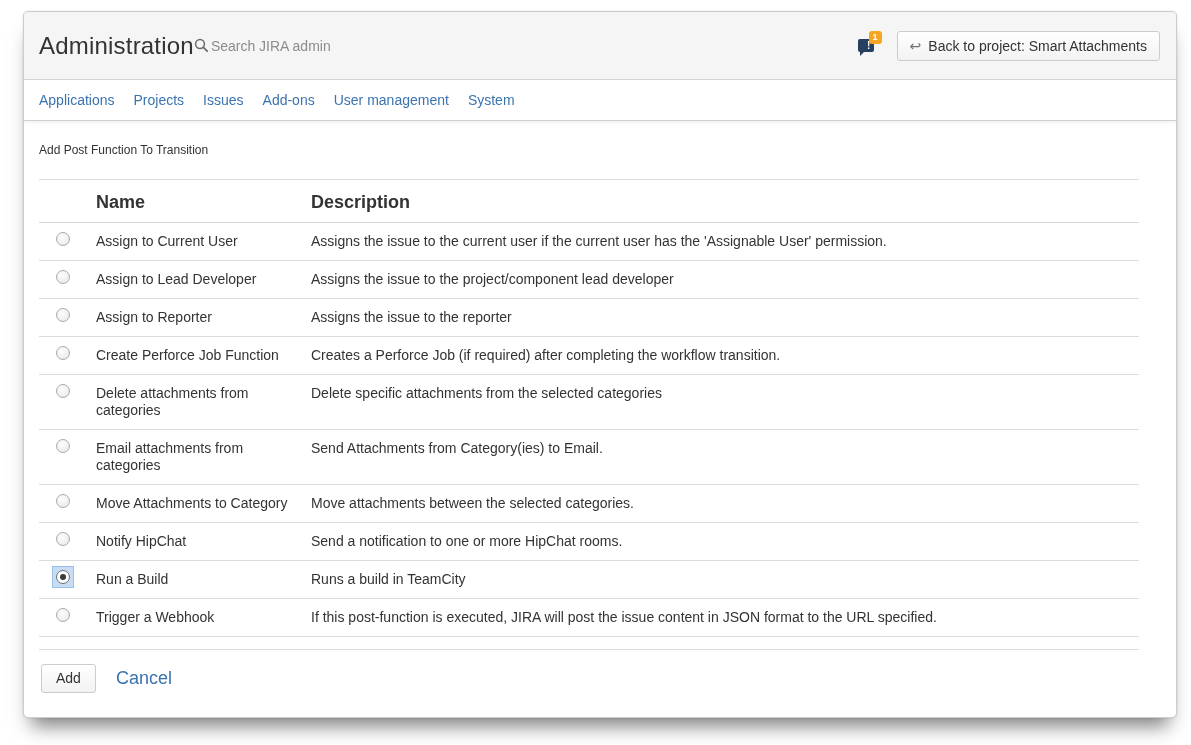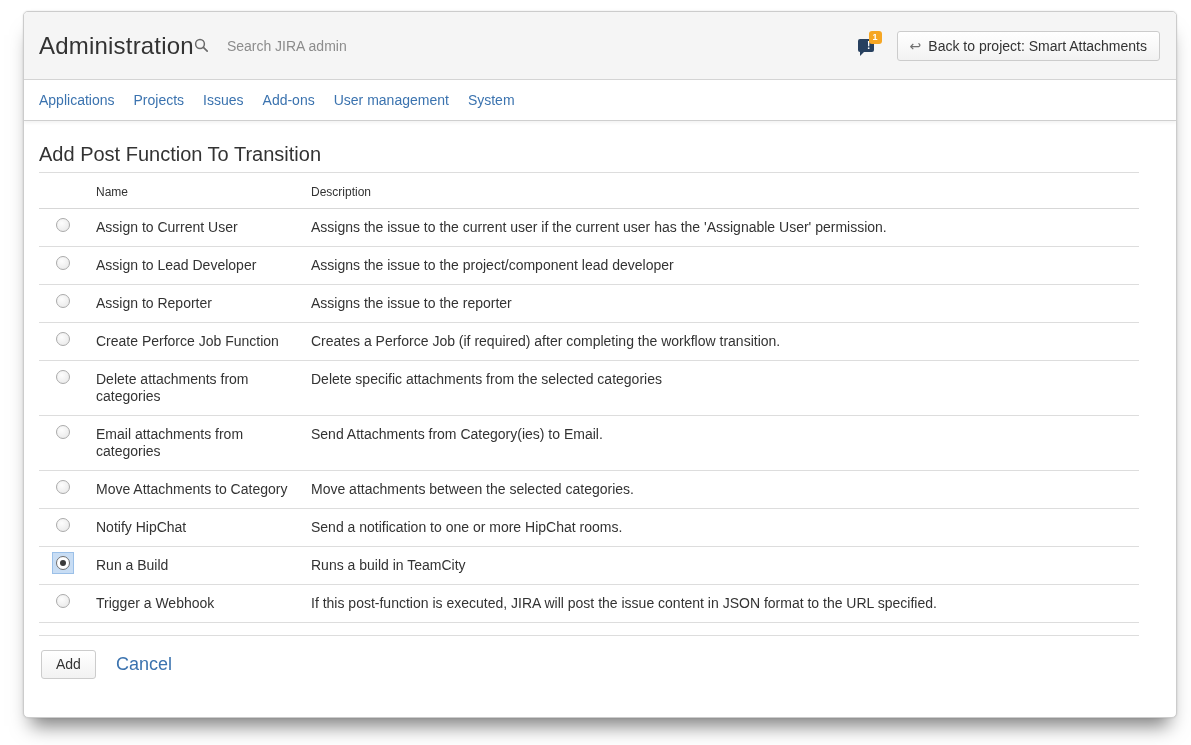--- a/index.html
+++ b/index.html
@@ -30,21 +30,21 @@
   .admin-title {
     font-size: 24px;
     font-weight: 400;
     color: #333;
     letter-spacing: 0.2px;
     white-space: nowrap;
   }
   .admin-search {
     display: flex;
     align-items: center;
-    gap: 18px;
+    gap: 2px;
     flex: 0 0 auto;
   }
   .search-icon svg { display: block; }
   .admin-search input {
     border: none;
     background: transparent;
     outline: none;
     font-family: "Liberation Sans", sans-serif;
     font-size: 14px;
     color: #555;
@@ -132,36 +132,36 @@
     text-decoration: none;
     cursor: pointer;
     white-space: nowrap;
   }
 
   
   .content {
     padding: 22px 37px 0 15px;
   }
   .page-title {
-    font-size: 20px;
+    font-size: 12px;
     font-weight: 400;
     color: #333;
-    padding-bottom: 6px;
+    padding-bottom: 22px;
     border-bottom: 1px solid #dddddd;
   }
 
   table.pf-table {
     width: 100%;
     border-collapse: collapse;
     table-layout: fixed;
   }
   .pf-table th {
     text-align: left;
-    font-size: 12px;
-    font-weight: normal;
+    font-size: 18px;
+    font-weight: bold;
     color: #333;
     padding: 12px 0 9px 0;
     border-bottom: 1px solid #d7d7d7;
   }
   .pf-table col.c-radio { width: 57px; }
   .pf-table col.c-name  { width: 215px; }
   .pf-table td {
     vertical-align: top;
     font-size: 14px;
     color: #333;

